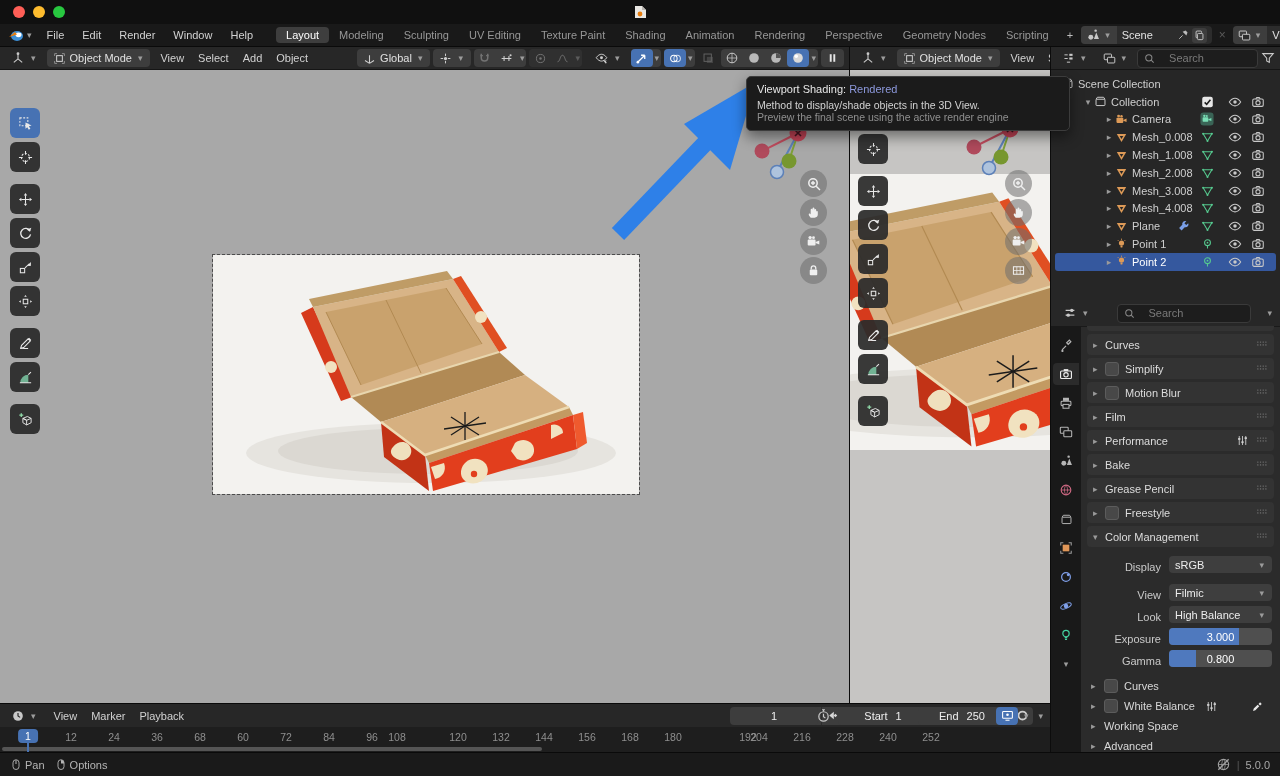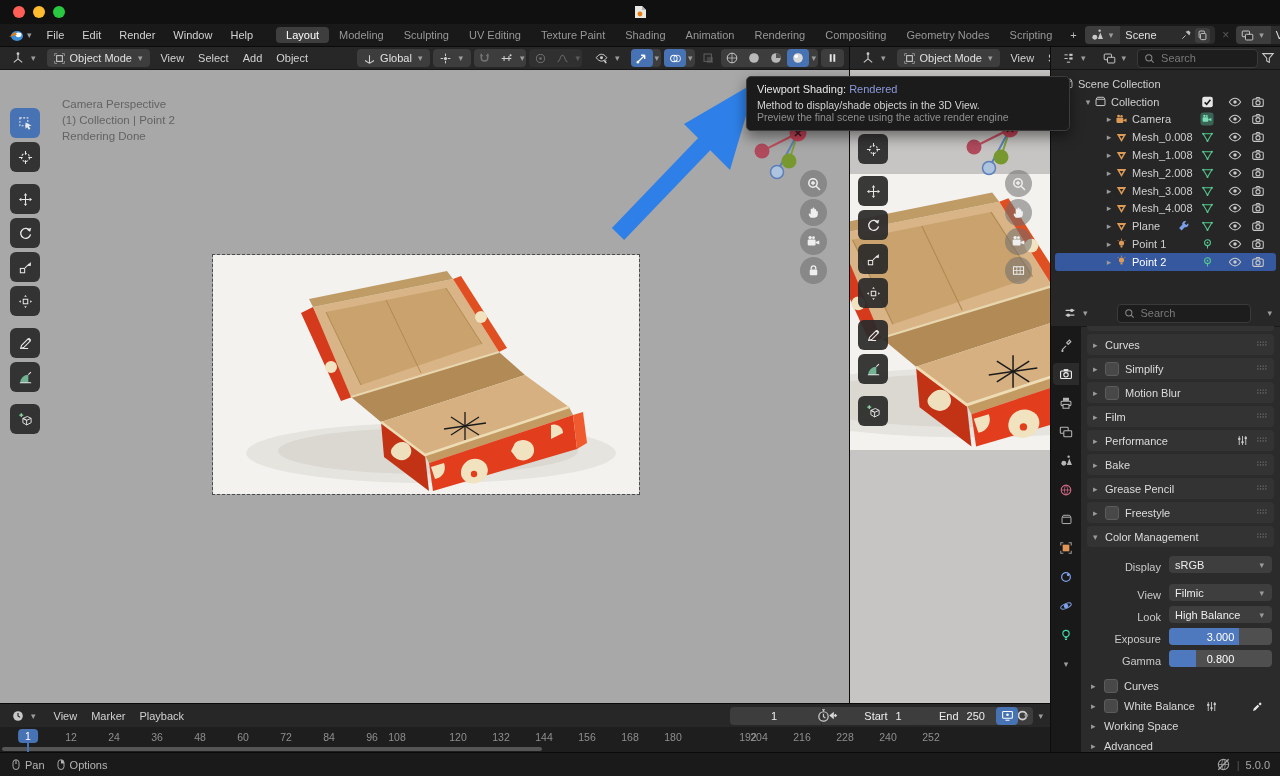--- a/index.html
+++ b/index.html
@@ -61,21 +61,21 @@
   #tooltip .t3{color:#8f8f8f;font-size:10.5px;}
   #arrow{position:absolute;left:596px;top:72px;z-index:50;pointer-events:none;}
   
   #ol-header{left:1051px;top:47px;width:229px;}
   #outliner{position:absolute;left:1051px;top:70px;width:229px;height:230px;background:#262626;overflow:hidden;border-bottom:1px solid #151515;}
   .orow{position:relative;height:17.8px;display:flex;align-items:center;color:#cfcfcf;}
   .orow.selected{background:#35589e;color:#fff;border-radius:3px;}
   .ochev{width:12px;color:#9a9a9a;font-size:9px;text-align:center;flex:0 0 auto;}
   .olabel{margin-left:4px;white-space:nowrap;}
   .oslot{position:absolute;top:50%;transform:translateY(-50%);display:flex;align-items:center;}
-  .searchbox{display:flex;align-items:center;gap:4px;background:#1d1d1d;border:1px solid #3a3a3a;border-radius:4px;height:17px;padding:0 6px;flex:1;}
+  .searchbox{display:flex;align-items:center;gap:12px;background:#1d1d1d;border:1px solid #3a3a3a;border-radius:4px;height:17px;padding:0 6px;flex:1;}
   .searchbox input{background:transparent;border:none;outline:none;color:#cfcfcf;font-size:11px;width:100%;font-family:"Liberation Sans",sans-serif;}
   .searchbox input::placeholder{color:#7a7a7a;}
   
   #props{position:absolute;left:1051px;top:300px;width:229px;height:452px;background:#2b2b2b;overflow:hidden;}
   #props-header{height:26px;display:flex;align-items:center;gap:5px;padding:0 6px;background:#272727;border-bottom:1px solid #1a1a1a;}
   #props-tabs{position:absolute;left:0;top:26px;bottom:0;width:30px;background:#191919;display:flex;flex-direction:column;align-items:center;padding-top:8px;gap:7px;}
   .ptab{width:26px;height:22px;display:flex;align-items:center;justify-content:center;border-radius:4px 0 0 4px;color:#b5b5b5;}
   .ptab.active{background:#2b2b2b;color:#ececec;}
   .ptab.c-world{color:#d06a84}.ptab.c-object{color:#e09658}.ptab.c-blue{color:#7f9fe8}.ptab.c-data{color:#44d2a0}
   #props-body{position:absolute;left:30px;top:26px;right:0;bottom:0;overflow:hidden;padding:0 6px 0 6px;}
@@ -151,21 +151,21 @@
       </div>
     <div id="tabs">
         <span class="tab active">Layout</span>
         <span class="tab">Modeling</span>
         <span class="tab">Sculpting</span>
         <span class="tab">UV Editing</span>
         <span class="tab">Texture Paint</span>
         <span class="tab">Shading</span>
         <span class="tab">Animation</span>
         <span class="tab">Rendering</span>
-        <span class="tab">Compositing</span>
+        <span class="tab">Perspective</span>
         <span class="tab">Geometry Nodes</span>
         <span class="tab">Scripting</span>
         <span class="tab addtab">+</span>
       </div>
     <div id="topbar-right">
       <div class="widget">
         <span class="seg btn">
             <span class="ic">
               <svg width="14" height="14" viewBox="0 0 16 16">
                 <circle cx="5.5" cy="10.5" r="2.8" fill="#c9c9c9"></circle>
@@ -410,25 +410,20 @@
       <input placeholder="Search" style="">
     </div>
     <span class="ic">
         <svg width="14" height="14" viewBox="0 0 16 16">
           <path d="M2 3h12L9.5 8.2v4.8l-3-1.6V8.2z" fill="none" stroke="#c9c9c9" stroke-width="1.2"></path>
         </svg>
       </span>
   </div>
 
   <div id="vp1">
-    <div class="vp-overlay">
-      <div>Camera Perspective</div>
-      <div>(1) Collection | Point 2</div>
-      <div>Rendering Done</div>
-    </div>
     <div class="vtoolbar" id="vp1-toolbar" style="left:10px;top:38px;">
         <div class="toolbtn active">
           <span class="ic ">
             <svg width="15" height="15" viewBox="0 0 16 16">
               <rect x="2" y="2" width="8.5" height="8.5" fill="none" stroke="currentColor" stroke-width="1.1" stroke-dasharray="2 1.6"></rect>
               <path d="M8 7l6.5 3.2-2.9.8 1.6 2.6-1.7 1-1.6-2.6L8 13.5z" fill="currentColor"></path>
             </svg>
           </span>
         </div>
         <div class="toolbtn">
@@ -1568,21 +1563,21 @@
         </span>
       <span class="chv" style="position:absolute;left:1022px;">▾</span>
     </div>
     <div id="tl-ruler">
       <div id="cf-line"></div>
       <div id="cf-badge">1</div>
       <div id="tl-scroll"></div>
     <span class="rnum" style="left: 71px;">12</span>
         <span class="rnum" style="left: 114px;">24</span>
         <span class="rnum" style="left: 157px;">36</span>
-        <span class="rnum" style="left: 200px;">48</span>
+        <span class="rnum" style="left: 200px;">68</span>
         <span class="rnum" style="left: 243px;">60</span>
         <span class="rnum" style="left: 286px;">72</span>
         <span class="rnum" style="left: 329px;">84</span>
         <span class="rnum" style="left: 372px;">96</span>
         <span class="rnum" style="left: 397px;">108</span>
         <span class="rnum" style="left: 458px;">120</span>
         <span class="rnum" style="left: 501px;">132</span>
         <span class="rnum" style="left: 544px;">144</span>
         <span class="rnum" style="left: 587px;">156</span>
         <span class="rnum" style="left: 630px; text-align: right;">168</span>

